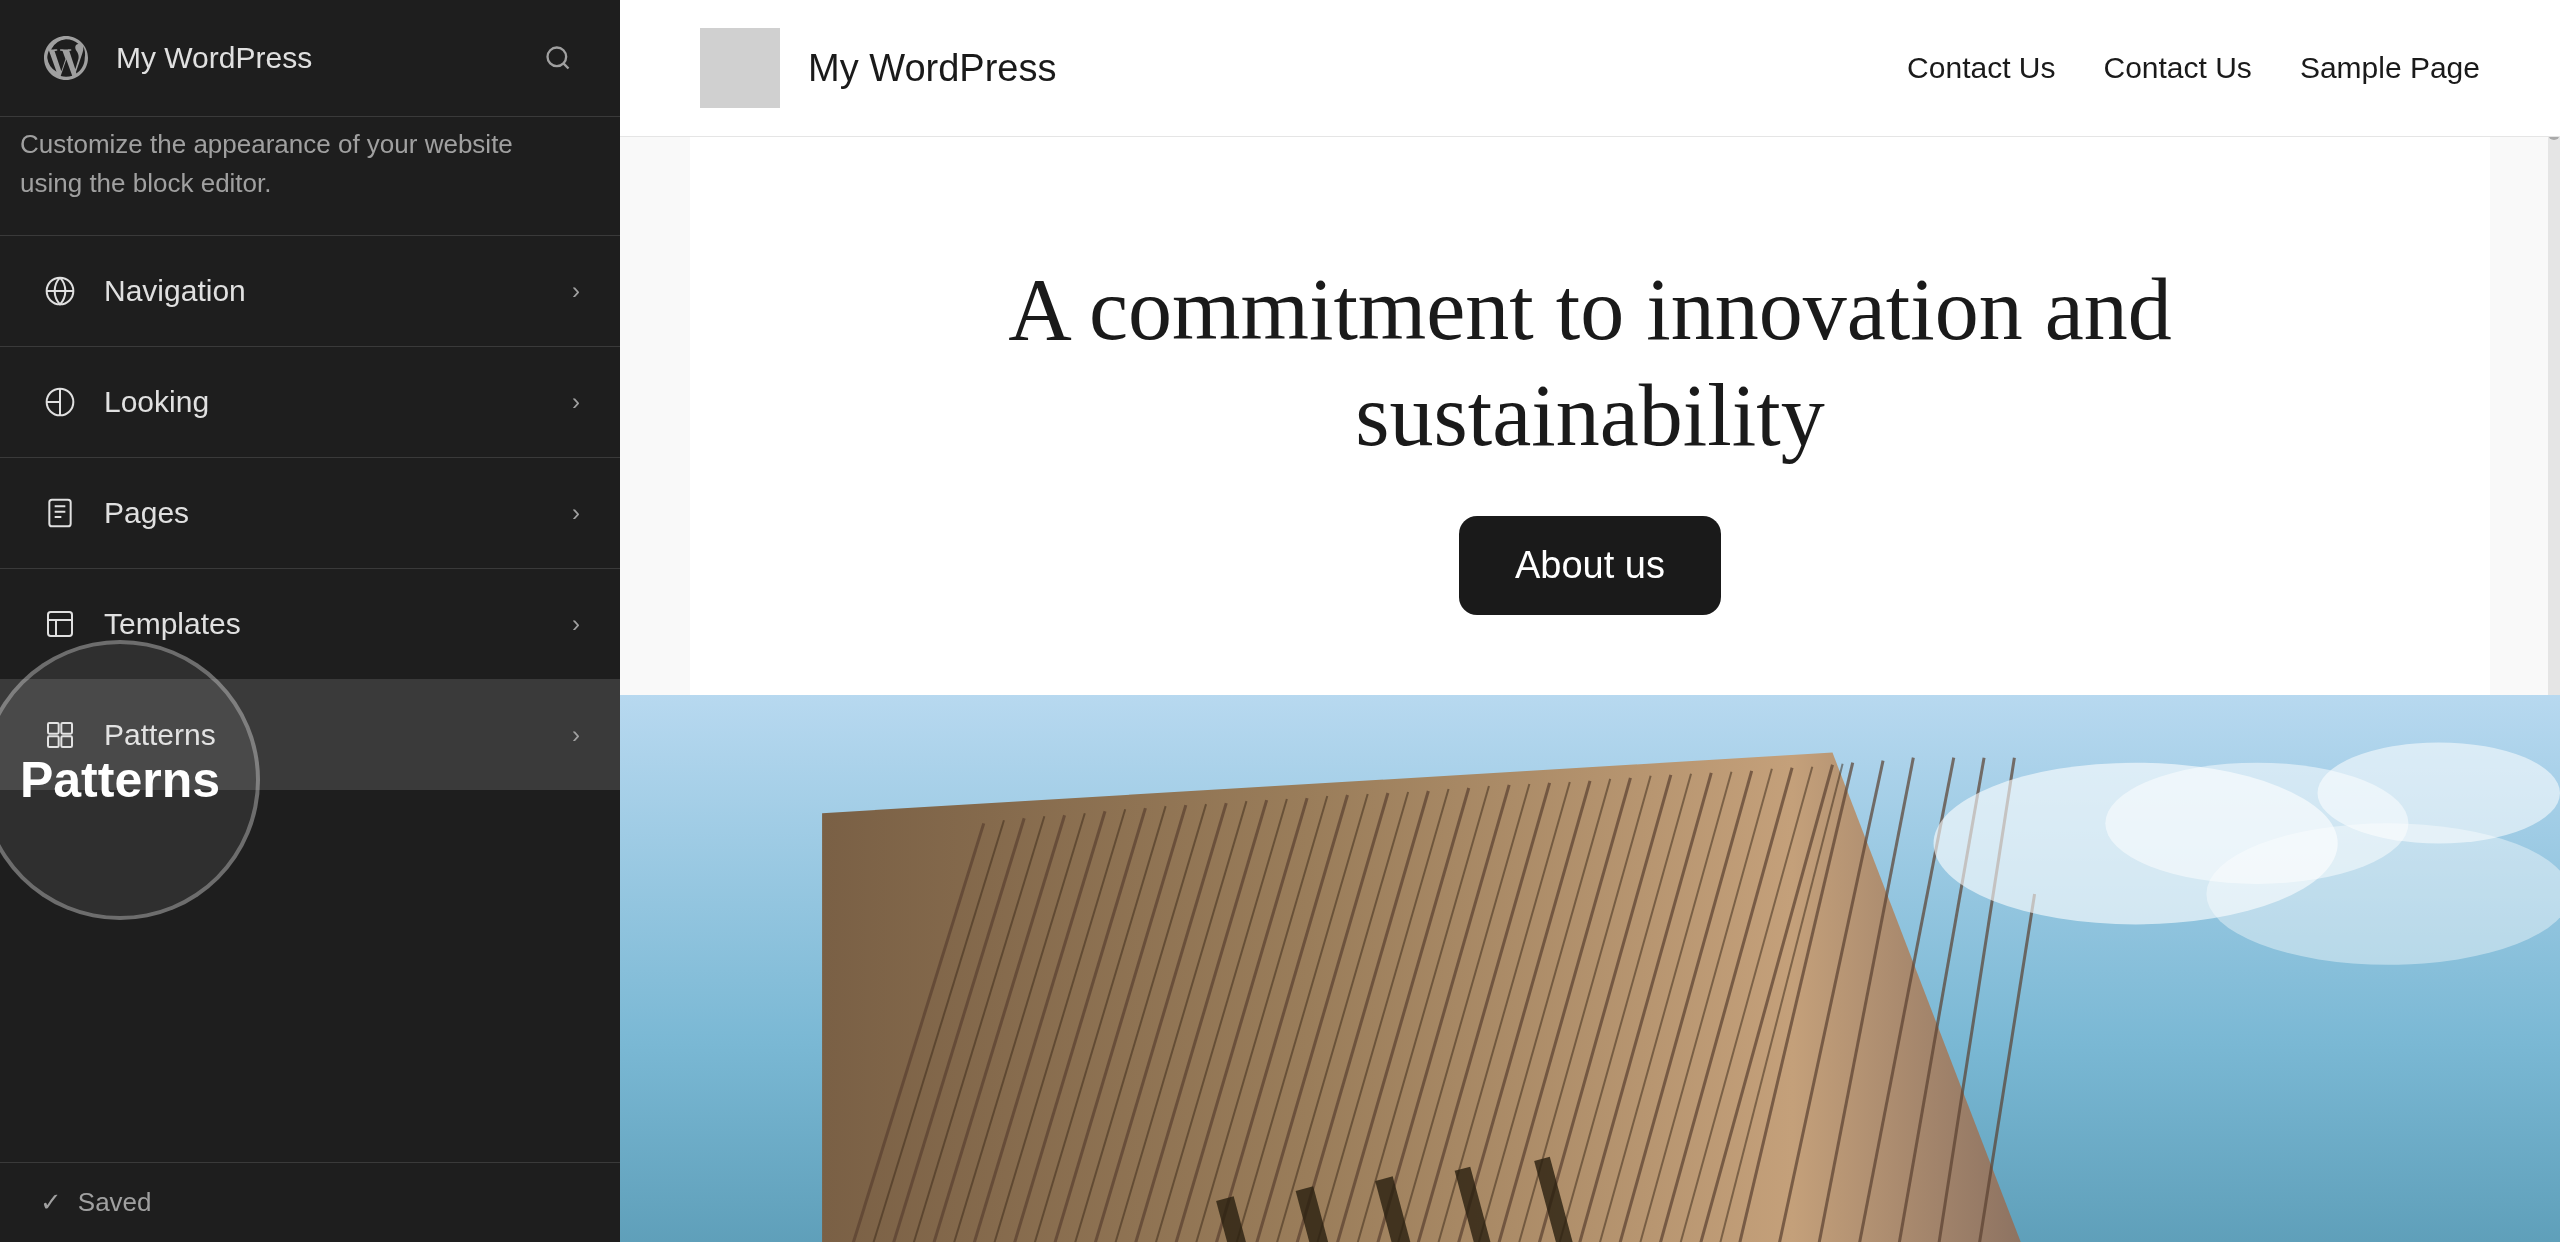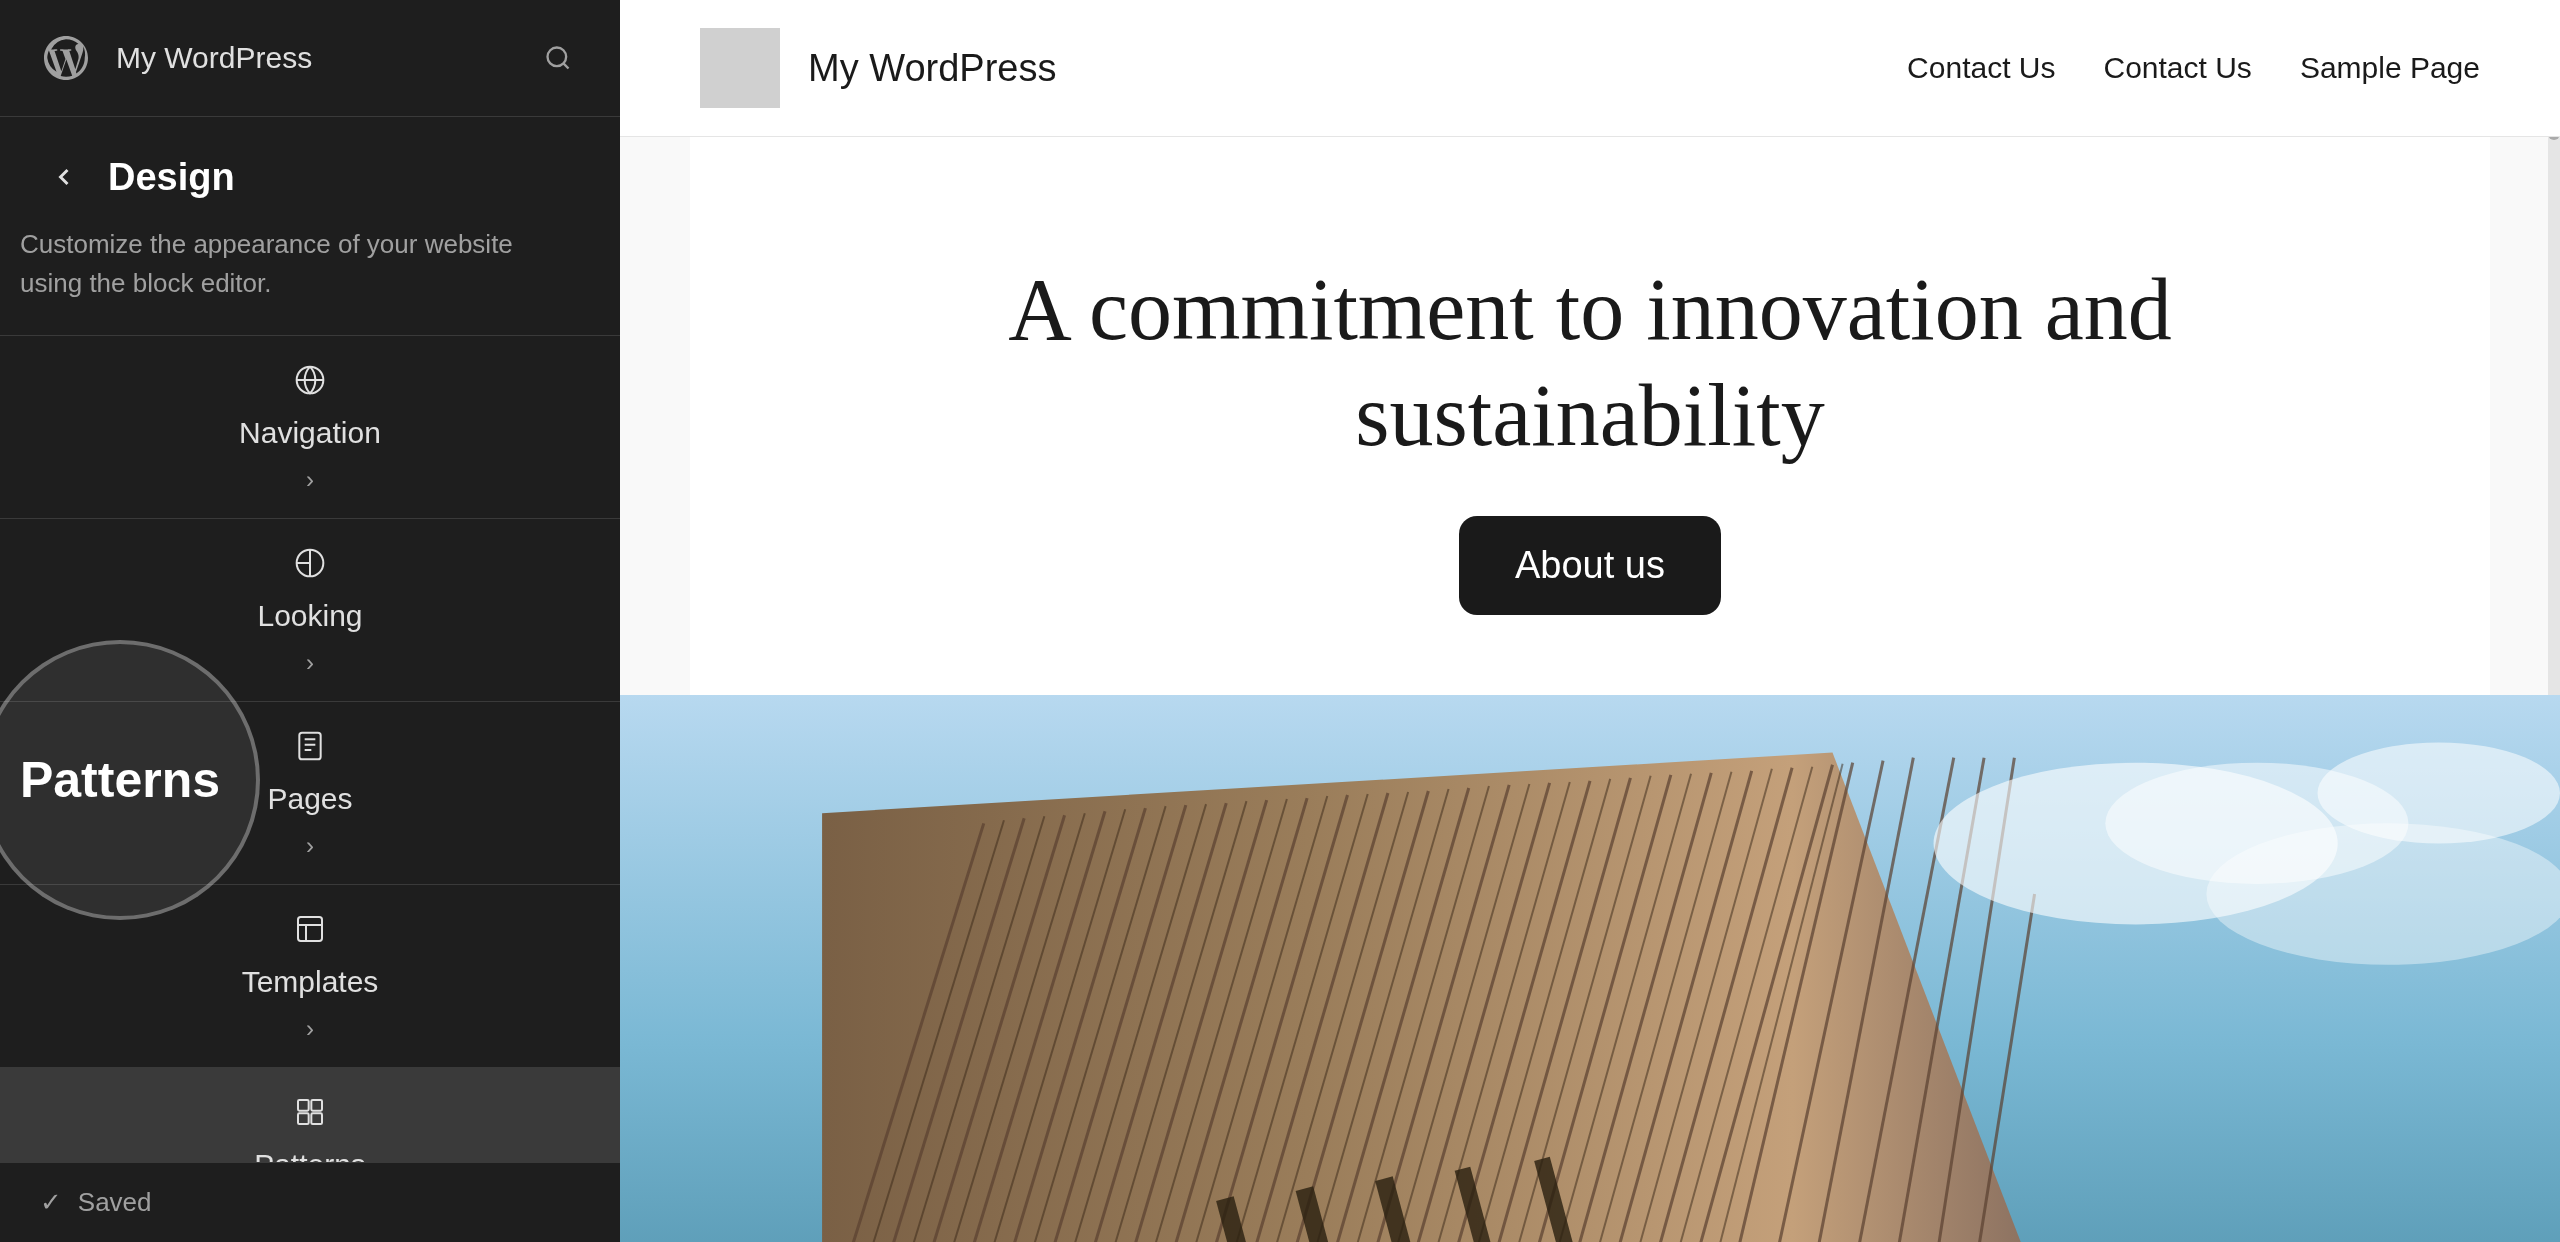--- a/index.html
+++ b/index.html
@@ -88,28 +88,27 @@
     }
 
     .sidebar-menu {
       flex: 1;
       overflow-y: auto;
     }
 
     .sidebar-item {
       display: flex;
       align-items: center;
-      padding: 24px 40px;
+      padding: 35px 40px;
       cursor: pointer;
       color: #e0e0e0;
       font-size: 30px;
       border-top: 1px solid #3a3a3a;
-      gap: 16px;
+      gap: 24px;
       transition: background 0.15s;
-      flex-direction: column;
     }
     .sidebar-item.active { background: #3a3a3a; }
 
     .sidebar-item-icon {
       width: 40px;
       height: 40px;
       display: flex;
       align-items: center;
       justify-content: center;
       flex-shrink: 0;
@@ -329,28 +328,20 @@
     </div>
     <span class="site-title-top">My WordPress</span>
     <div class="search-icon-top">
       <svg width="28" height="28" viewBox="0 0 24 24" fill="none" stroke="currentColor" stroke-width="2">
         <circle cx="11" cy="11" r="8"></circle>
           <path d="m21 21-4.35-4.35"></path>
       </svg>
     </div>
   </div>
 
-  <div class="sidebar-header">
-    <div class="back-button">
-      <svg width="28" height="28" viewBox="0 0 24 24" fill="none" stroke="currentColor" stroke-width="2.5">
-        <path d="M15 18l-6-6 6-6"></path>
-      </svg>
-    </div>
-    <span class="sidebar-title">Design</span>
-  </div>
 
   <p class="sidebar-description">Customize the appearance of your website using the block editor.</p>
 
   <div class="sidebar-menu">
 
     <div class="sidebar-item">
       <div class="sidebar-item-icon">
         <svg width="32" height="32" viewBox="0 0 24 24" fill="none" stroke="currentColor" stroke-width="1.5">
           <circle cx="12" cy="12" r="10"></circle>
           <path d="M12 2a14.5 14.5 0 0 0 0 20 14.5 14.5 0 0 0 0-20"></path>

